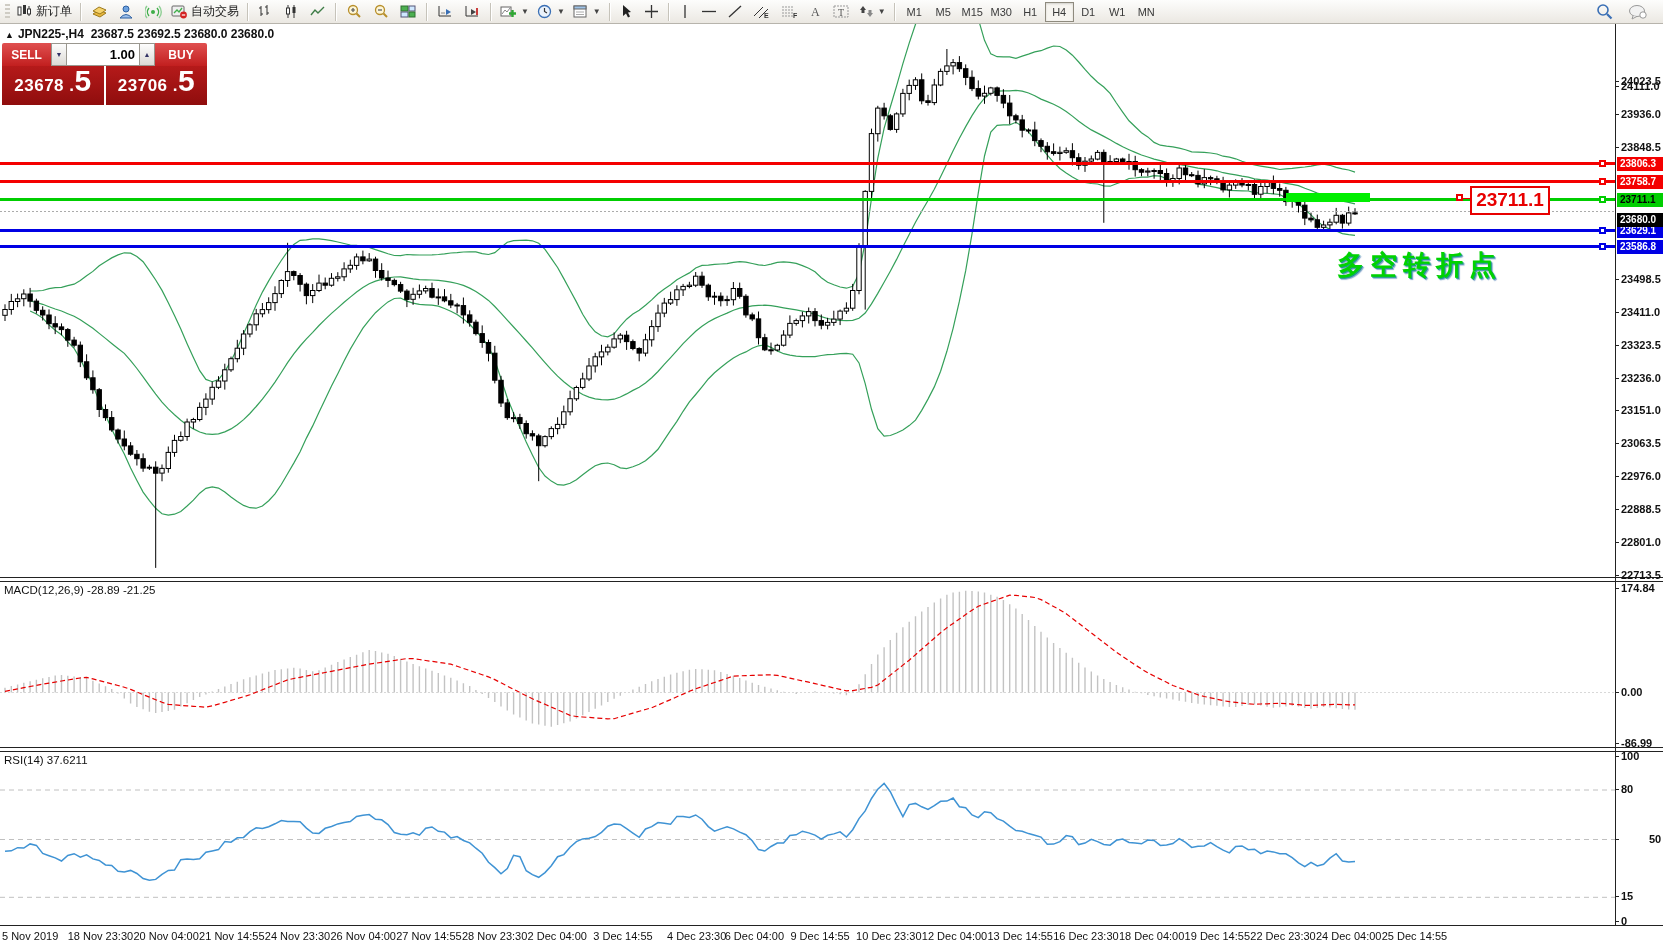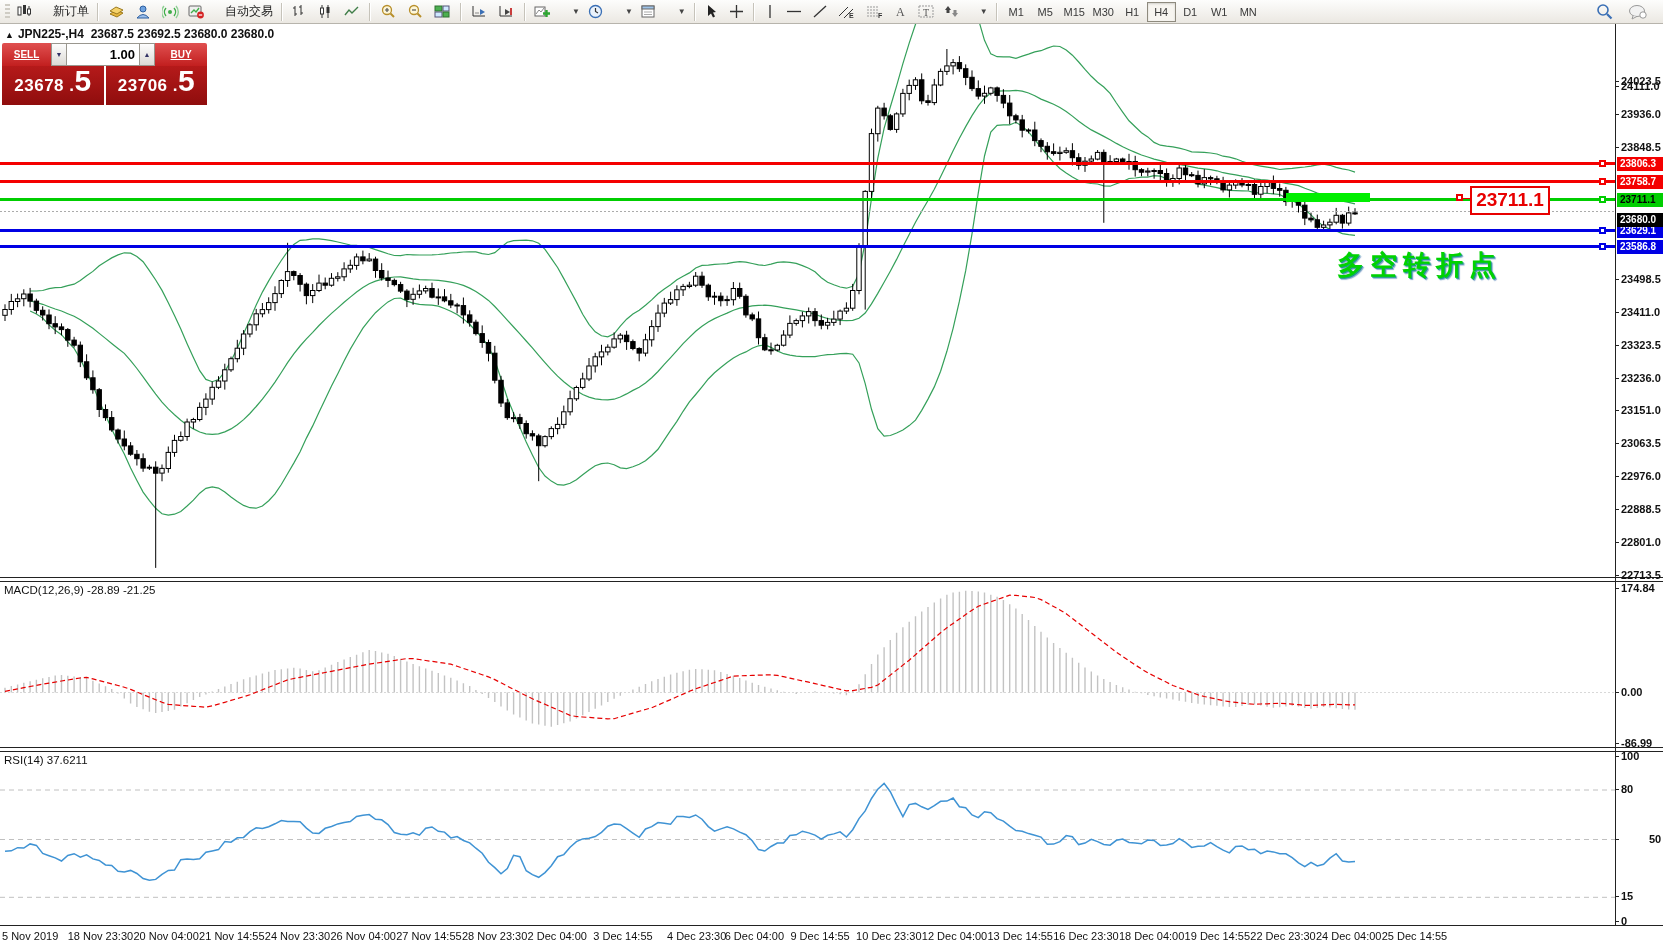--- a/index.html
+++ b/index.html
@@ -4,21 +4,21 @@
 <style>
   html,body{margin:0;padding:0;background:#fff;}
   #app{position:relative;width:1663px;height:947px;overflow:hidden;
        font-family:"Liberation Sans",sans-serif;background:#fff;-webkit-font-smoothing:antialiased;}
   
   #toolbar{position:absolute;left:0;top:0;width:1663px;height:24px;
     background:linear-gradient(#fdfdfc,#ebe8e2);border-bottom:1px solid #b7b4ac;
     display:flex;align-items:center;box-sizing:border-box;padding-left:2px;z-index:40;}
   .grip{width:5px;height:16px;margin:0 3px;background:repeating-linear-gradient(#cfccc4 0 2px,transparent 2px 4px);}
   .sep{width:1px;height:18px;background:#c6c3ba;border-right:1px solid #fff;margin:0 4px;}
-  .tb-btn{height:20px;display:flex;align-items:center;gap:20px;padding:0 3px;border:1px solid transparent;
+  .tb-btn{height:20px;display:flex;align-items:center;gap:3px;padding:0 3px;border:1px solid transparent;
     border-radius:2px;font-size:12px;color:#1c1c1c;cursor:default;white-space:nowrap;}
   .tb-btn svg{display:block}
   .caret{font-size:8px;color:#444;margin-left:1px;}
   .tf{width:27px;height:18px;line-height:18px;text-align:center;font-size:11px;color:#3a3a3a;border:1px solid transparent;}
   .tf.active{background:#f7f5f0;border:1px solid #8e8a7e;box-shadow:inset 0 1px 2px rgba(0,0,0,.15);}
   #toolbar .spacer{flex:1}
   
   .panel-svg{position:absolute;left:0;}
   .border-double{position:absolute;left:0;width:1663px;height:0;border-top:1px solid #222;z-index:20;}
   #axis-line{position:absolute;left:1615px;top:24px;height:901px;width:0;border-left:1px solid #222;z-index:21;}
@@ -28,22 +28,22 @@
     text-align:left;padding-left:3px;box-sizing:border-box;z-index:23;}
   .hline{position:absolute;left:0;width:1615px;z-index:5;}
   .handle{position:absolute;width:7px;height:7px;box-sizing:border-box;background:#fff;z-index:6;}
   #ohlc-title{position:absolute;left:5px;top:27px;font-size:12px;font-weight:bold;color:#111;z-index:9;}
   #ohlc-title .tri{font-size:9px;margin-right:4px;}
   .ind-label{position:absolute;left:4px;font-size:11.5px;color:#111;z-index:9;}
   .date-label{position:absolute;top:930px;font-size:11px;color:#111;white-space:nowrap;z-index:9;}
   
   #trade{position:absolute;left:2px;top:43px;width:205px;z-index:30;font-weight:bold;}
   #trade .row1{display:flex;height:23px;}
-  .tr-btn{color:#fff;font-size:10px;display:flex;align-items:center;justify-content:center;
-    background:linear-gradient(#e05050,#c21f1f);text-decoration:underline;}
+  .tr-btn{color:#fff;font-size:12px;display:flex;align-items:center;justify-content:center;
+    background:linear-gradient(#e05050,#c21f1f);}
   #sell-btn{width:49px;border-radius:2px 0 0 0;}
   #buy-btn{flex:1;border-radius:0 2px 0 0;}
   .spin-btn{width:16px;background:linear-gradient(#fdfdfd,#dcdad5);border:1px solid #9a978f;color:#336;
     font-size:7px;display:flex;align-items:center;justify-content:center;box-sizing:border-box;}
   #vol-box{width:72px;background:#fff;border:1px solid #9a978f;border-left:none;border-right:none;
     font-size:13px;color:#000;display:flex;align-items:center;justify-content:flex-end;padding-right:4px;box-sizing:border-box;}
   #trade .row2{display:flex;height:39px;gap:2px;background:#fff;}
   .price-cell{flex:1;background:linear-gradient(#b51a1a,#8f0d0d);color:#fff;display:flex;align-items:baseline;justify-content:center;}
   .price-main{font-size:17px;letter-spacing:.5px;}
   .price-big{font-size:30px;line-height:30px;}

